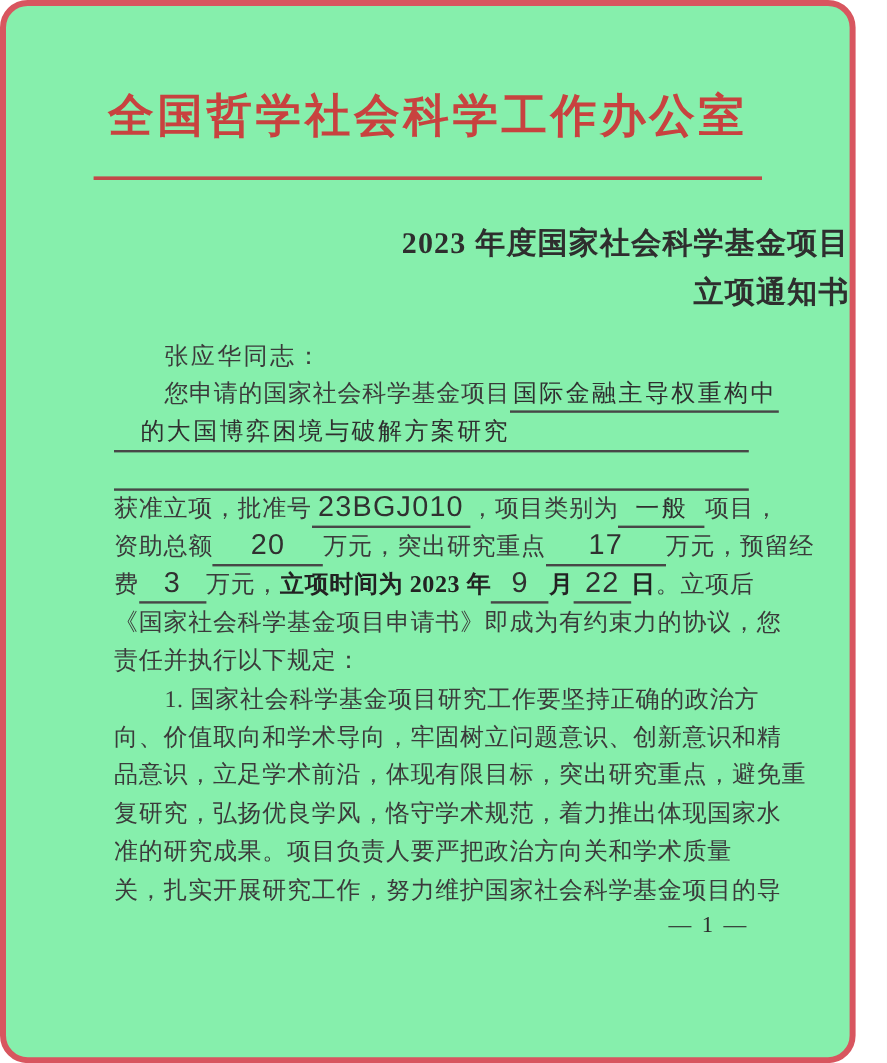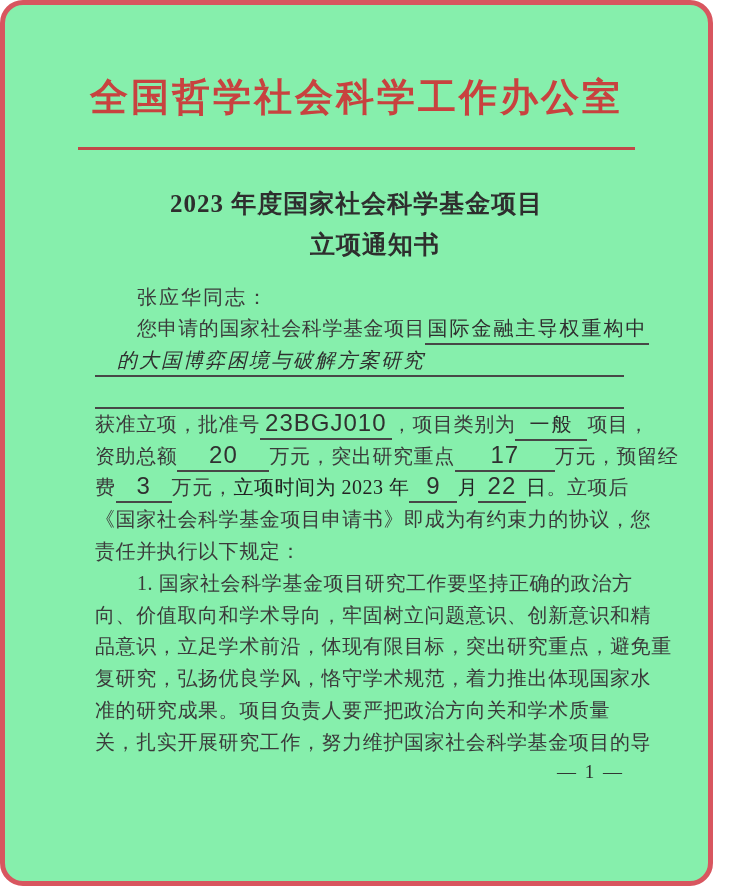--- a/index.html
+++ b/index.html
@@ -29,21 +29,21 @@
     letter-spacing:3px;
     color:var(--accent_red);
     line-height:1.2;
   }
   .red-rule{
     width:557px;height:3px;
     margin:26px auto 0;
     background:var(--rule_red);
   }
   .doc-title{
-    text-align:center;
+    text-align:right;
     font-weight:bold;
     font-size:25px;
     letter-spacing:1px;
     line-height:1.2;
     color:#2e2e2e;
   }
   .doc-title.first{margin-top:39px;}
   .doc-title.second{margin-top:11px;margin-left:37px;}
   .body-block{
     margin:22px 84px 0 90px;
@@ -51,21 +51,21 @@
     letter-spacing:0.6px;
     color:var(--ink);
   }
   .line{
     height:31.8px;
     line-height:31.8px;
     white-space:nowrap;
   }
   .line.flexline{display:flex;align-items:baseline;}
   .indent2{padding-left:42px;}
-  .indent1{padding-left:22px;font-style:italic;}
+  .indent1{padding-left:22px;}
   .underlined-full{border-bottom:2px solid var(--line_ink);height:31.8px;}
   .blank{
     display:inline-block;
     border-bottom:2px solid var(--line_ink);
     text-align:center;
     vertical-align:baseline;
     padding:0 2px 1px;
     line-height:normal;
   }
   .blank.grow{flex:1 1 auto;margin-left:0;}
@@ -74,21 +74,21 @@
     font-size:24px;
     letter-spacing:1px;
     color:#303030;
   }
   .hand{
     font-size:20px;
     letter-spacing:2px;
     color:#2f2f2f;
   }
   .hei{
-    font-weight:normal;
+    font-weight:bold;
     color:#222;
     letter-spacing:0.5px;
   }
   .w-number{width:132px;}
   .w-category{width:72px;}
   .w-total{width:92px;}
   .w-first{width:100px;}
   .w-reserved{width:56px;}
   .w-month{width:48px;}
   .w-day{width:48px;}

